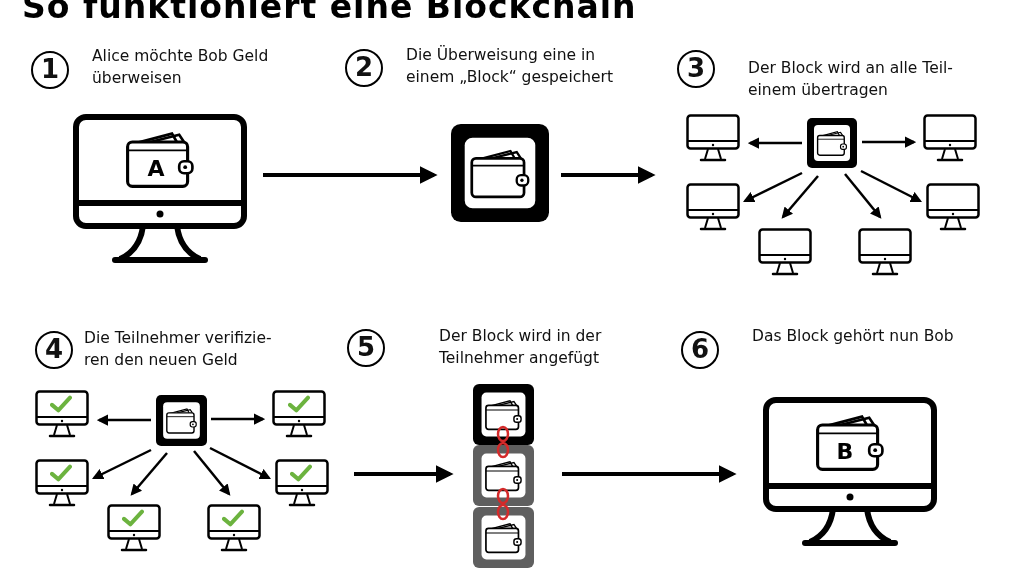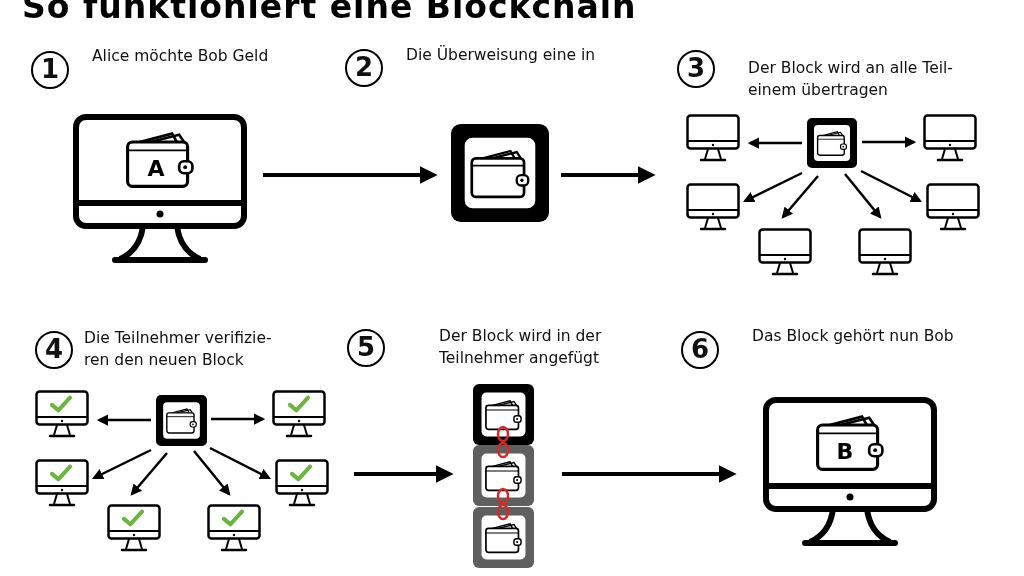--- a/index.html
+++ b/index.html
@@ -10,37 +10,39 @@
   svg#art{position:absolute;left:0;top:0;}
 </style>
 </head>
 <body>
 
 <div id="title">So funktioniert eine Blockchain</div>
 
 <div class="step-num" style="left:31px;top:51px;">1</div>
 <div class="step-text" style="left:92px;top:45px;">
   <div>Alice möchte Bob Geld</div>
+  <div>überweisen</div>
 </div>
 
 <div class="step-num" style="left:345px;top:49px;">2</div>
 <div class="step-text" style="left:406px;top:44px;">
   <div>Die Überweisung eine in</div>
+  <div>einem „Block“ gespeichert</div>
 </div>
 
 <div class="step-num" style="left:677px;top:50px;">3</div>
 <div class="step-text" style="left:748px;top:44px;margin-top:13px;">
   <div>Der Block wird an alle Teil-</div>
   <div>einem übertragen</div>
 </div>
 
 <div class="step-num" style="left:35px;top:331px;">4</div>
 <div class="step-text" style="left:84px;top:327px;">
   <div>Die Teilnehmer verifizie-</div>
-  <div>ren den neuen Block</div>
+  <div>ren den neuen Geld</div>
 </div>
 
 <div class="step-num" style="left:347px;top:329px;">5</div>
 <div class="step-text" style="left:410px;top:325px;margin-left:29px;">
   <div>Der Block wird in der</div>
   <div>Teilnehmer angefügt</div>
 </div>
 
 <div class="step-num" style="left:681px;top:331px;">6</div>
 <div class="step-text" style="left:752px;top:325px;">

